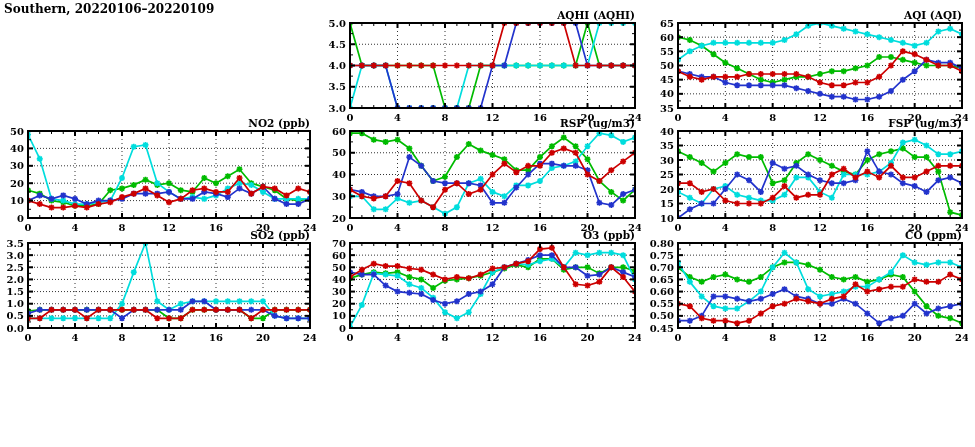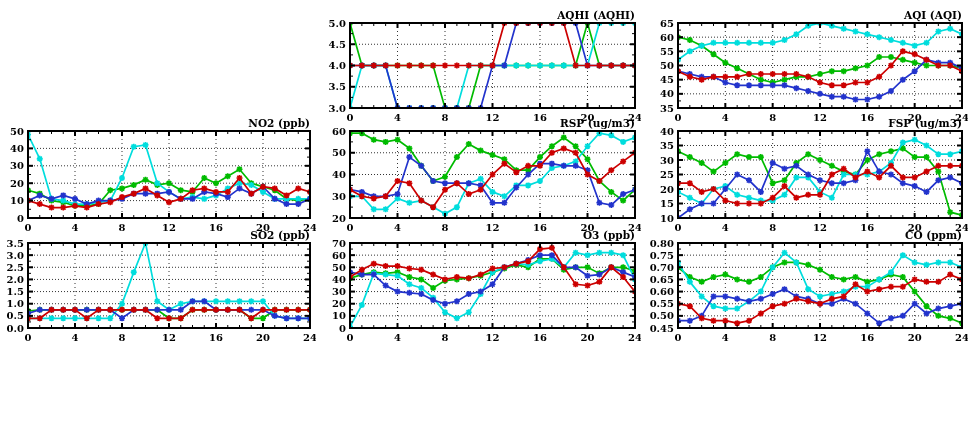--- a/index.html
+++ b/index.html
@@ -12,20 +12,21 @@
     letter-spacing:0px;white-space:nowrap;
   }
   .chart{position:absolute;}
   .chart svg{display:block;}
   text{font-family:"DejaVu Serif","Liberation Serif",serif;fill:#000;}
 </style>
 </head>
 <body>
 
 <div id="screen">
+  <div id="page-title">Southern, 20220106–20220109</div>
   <div class="chart" style="left: 320px; top: 8px;">
       <svg width="321" height="116">
         <defs>
           <clipPath id="clip-aqhi">
             <rect x="30" y="15" width="285" height="85"></rect>
           </clipPath>
         </defs>
         <line x1="30" x2="315" y1="78.75" y2="78.75" stroke="#333333" stroke-width="1" stroke-dasharray="1 2"></line>
         <line x1="30" x2="315" y1="57.5" y2="57.5" stroke="#333333" stroke-width="1" stroke-dasharray="1 2"></line>
         <line x1="30" x2="315" y1="36.25" y2="36.25" stroke="#333333" stroke-width="1" stroke-dasharray="1 2"></line>

